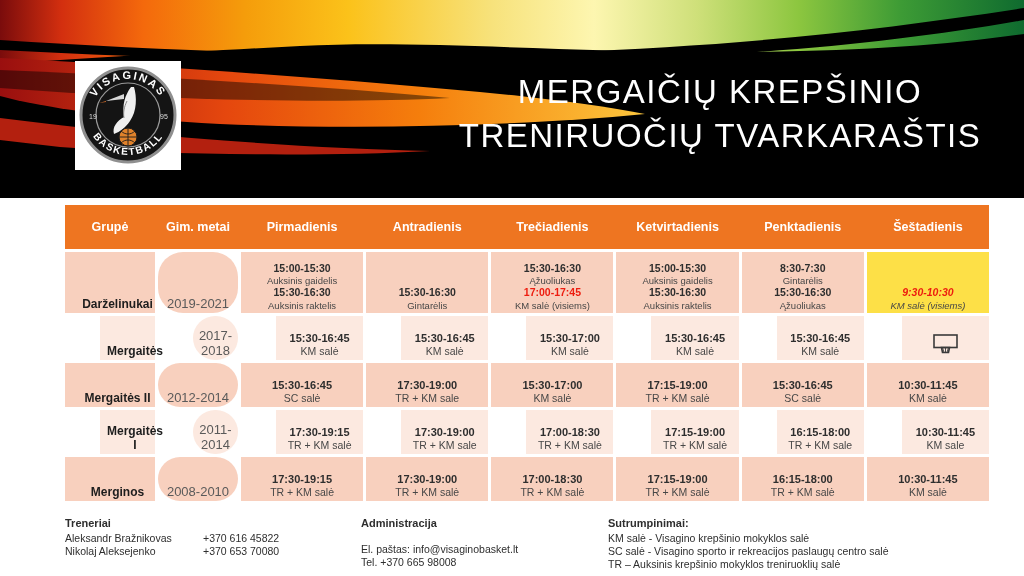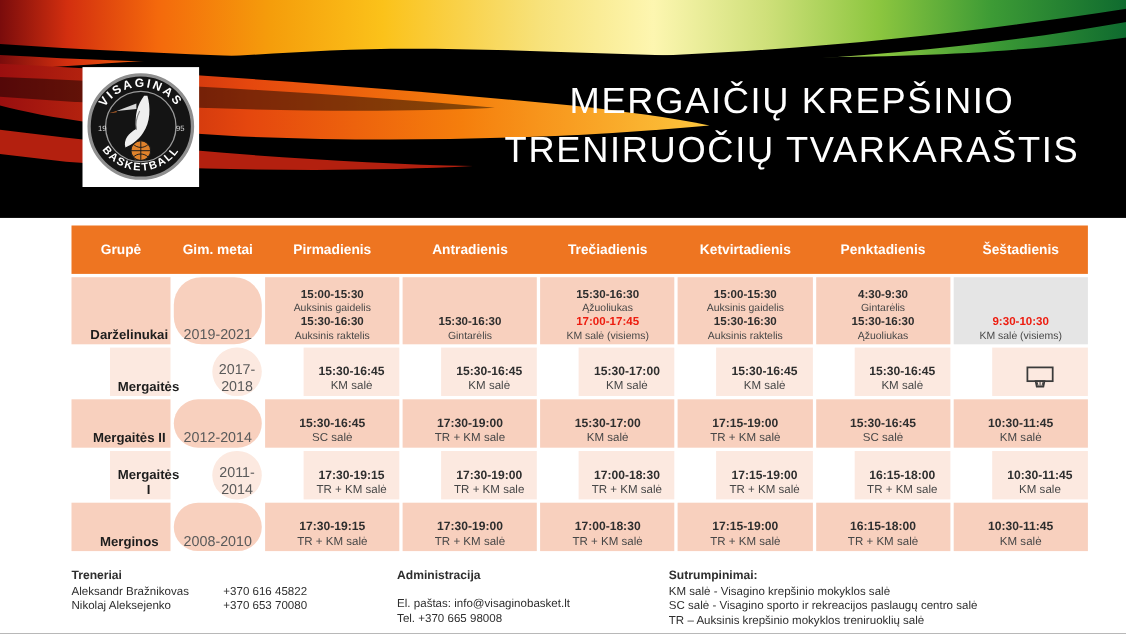--- a/index.html
+++ b/index.html
@@ -30,21 +30,21 @@
     display:grid; grid-template-columns:90px 80px repeat(6,1fr);
     gap:3px; margin-top:3px; min-height:44px;
   }
   .trow.tall { min-height:61px; }
   .cell {
     display:flex; flex-direction:column; justify-content:flex-end;
     align-items:center; text-align:center; padding:2px 1px;
   }
   .cell.dark  { background:var(--rowDark); }
   .cell.light { background:var(--rowLight);margin-left:35px; }
-  .cell.white { background:#e5e5e5; }
+  .cell.white { background:#fde047;font-style:italic; }
   .cell.group { font-weight:bold; font-size:12px; color:#1d1d1d;padding-left:16px; }
   .cell.years { font-size:13px; color:#5a5a5a;border-radius:25px; }
   .line.time     { font-weight:bold; font-size:11px; color:#2e2e2e; line-height:1.3; }
   .line.time-red { font-weight:bold; font-size:11px; color:var(--red); line-height:1.3; }
   .line.loc      { font-size:10.5px; color:#474747; line-height:1.25; }
   .trow.tall .line.time, .trow.tall .line.time-red { font-size:10.5px; line-height:1.25; }
   .trow.tall .line.loc { font-size:9.5px; line-height:1.2; }
   
   .footer {
     position:absolute; left:65px; top:517px; width:940px;
@@ -163,21 +163,21 @@
             <div class="line time-red">17:00-17:45</div>
             <div class="line loc">KM salė (visiems)</div>
           </div>
           <div class="cell day dark">
             <div class="line time">15:00-15:30</div>
             <div class="line loc">Auksinis gaidelis</div>
             <div class="line time">15:30-16:30</div>
             <div class="line loc">Auksinis raktelis</div>
           </div>
           <div class="cell day dark">
-            <div class="line time">4:30-9:30</div>
+            <div class="line time">8:30-7:30</div>
             <div class="line loc">Gintarėlis</div>
             <div class="line time">15:30-16:30</div>
             <div class="line loc">Ąžuoliukas</div>
           </div>
           <div class="cell day white">
             <div class="line time-red">9:30-10:30</div>
             <div class="line loc">KM salė (visiems)</div>
           </div>
         </div>
         <div class="trow">

